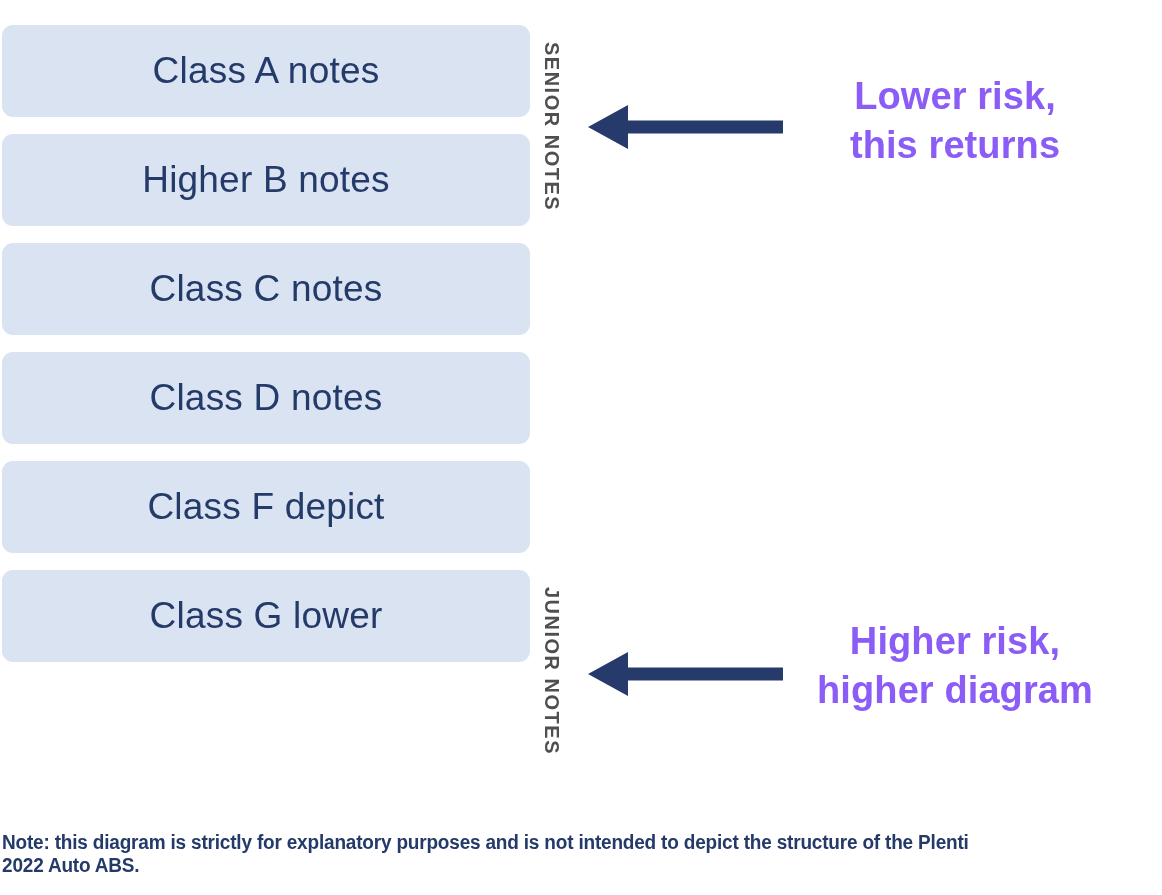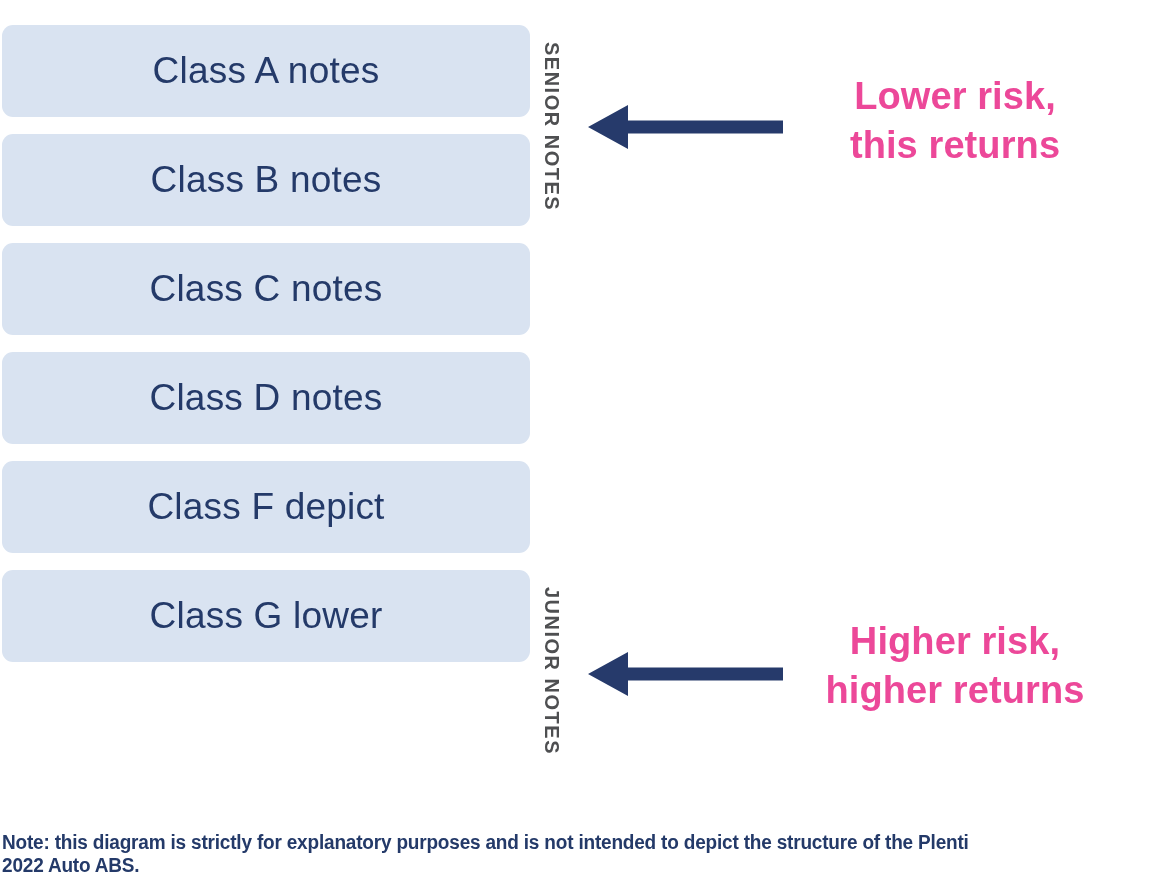--- a/index.html
+++ b/index.html
@@ -68,21 +68,21 @@
   #senior-arrow { top: 105px; }
   #junior-arrow { top: 652px; }
   
   .risk-text {
     position: absolute;
     left: 770px;
     width: 370px;
     text-align: center;
     font-size: 38px;
     font-weight: 700;
-    color: #ec4899;
+    color: #8b5cf6;
     line-height: 49px;
     letter-spacing: 0.1px;
   }
   #senior-risk { top: 72px; }
   #junior-risk { top: 617px; }
   
   .footnote {
     position: absolute;
     left: 2px;
     top: 831px;
@@ -99,21 +99,21 @@
 </head>
 <body>
 
 <div class="canvas">
 
   <div class="stack">
     <div class="note-box">
       <span>Class A notes</span>
     </div>
     <div class="note-box">
-      <span>Class B notes</span>
+      <span>Higher B notes</span>
     </div>
     <div class="note-box">
       <span>Class C notes</span>
     </div>
     <div class="note-box">
       <span>Class D notes</span>
     </div>
     <div class="note-box">
       <span>Class F depict</span>
     </div>
@@ -142,21 +142,21 @@
     </svg>
   </div>
 
   <div class="risk-text" id="senior-risk">
     <div>Lower risk,</div>
     <div>this returns</div>
   </div>
 
   <div class="risk-text" id="junior-risk">
     <div>Higher risk,</div>
-    <div>higher returns</div>
+    <div>higher diagram</div>
   </div>
 
   <div class="footnote">
     <div>Note: this diagram is strictly for explanatory purposes and is not intended to depict the structure of the Plenti</div>
     <div>2022 Auto ABS.</div>
   </div>
 
 </div>
 
 </body></html>

